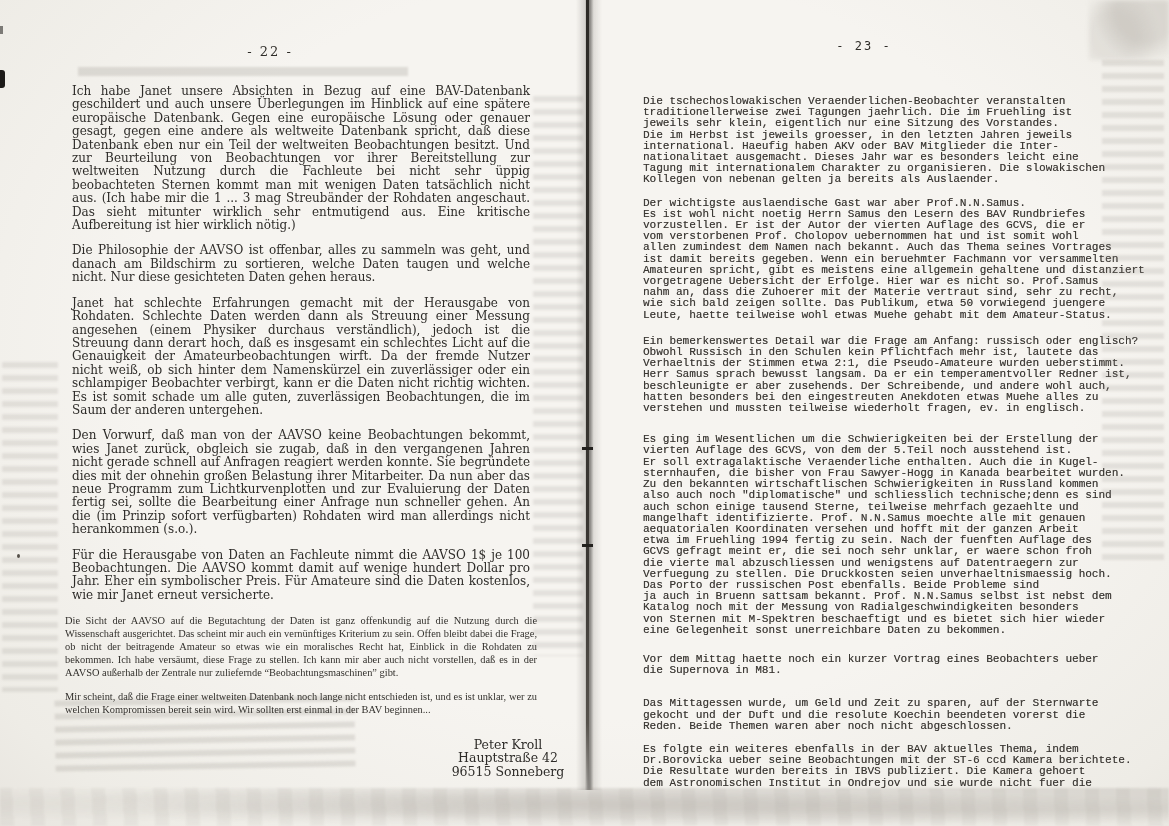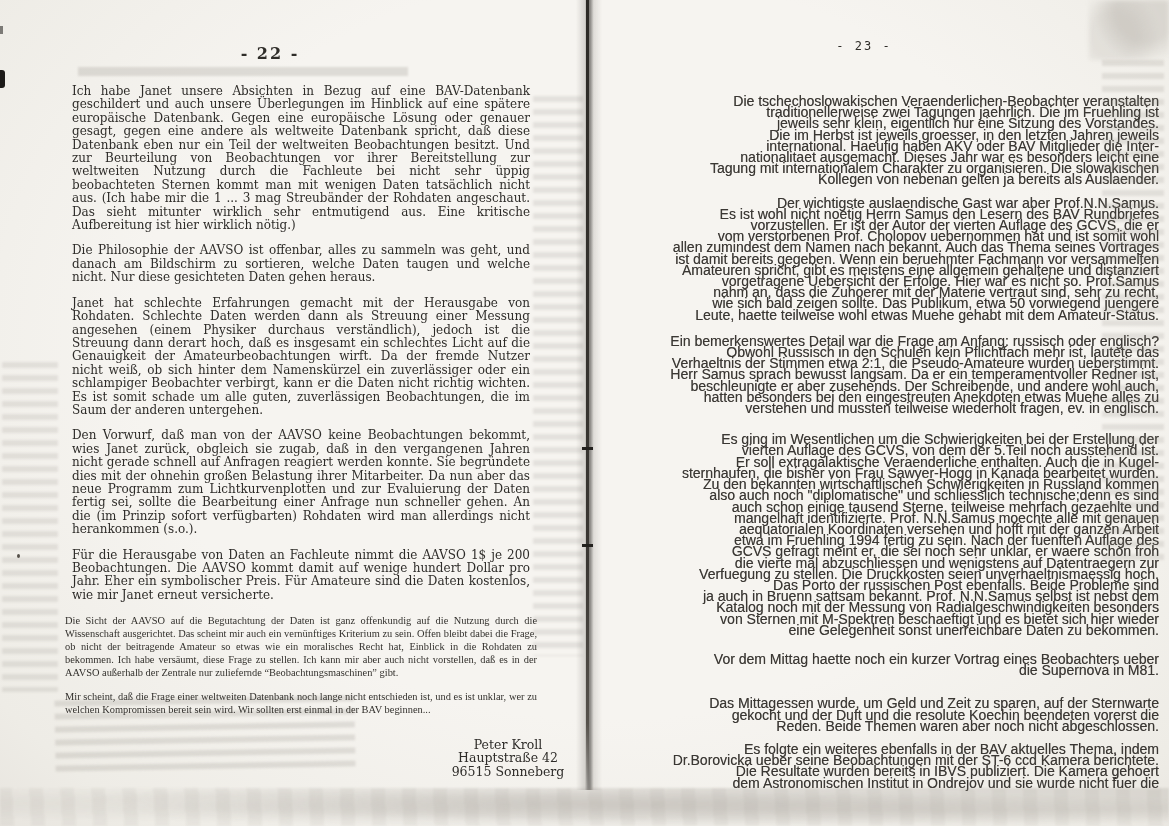--- a/index.html
+++ b/index.html
@@ -11,21 +11,21 @@
   }
   
   .page{position:absolute;top:0;height:826px;}
   .page-left{left:0;width:586px;}
   .page-right{left:596px;width:573px;}
 
   .pagenum{
     position:absolute;text-align:center;color:#2f2d29;
     letter-spacing:2px;
   }
-  .pagenum-left{top:44px;left:210px;width:120px;font-size:16px;font-family:"DejaVu Serif",serif;font-weight:bold;}
+  .pagenum-left{top:44px;left:210px;width:120px;font-size:13px;font-family:"DejaVu Serif",serif;}
   .pagenum-right{top:39px;left:208px;width:120px;font-size:12px;font-family:"DejaVu Sans Mono",monospace;}
 
   
   .left-body{
     position:absolute;top:85px;left:72px;width:458px;
     font-size:12px;line-height:13.4px;color:#2e2c29;
     text-align:justify;
   }
   .left-body p{margin:0 0 12px 0;}
   .footnotes{
@@ -40,24 +40,23 @@
   .signature div{white-space:nowrap;}
 
   
   .right-title{
     position:absolute;top:60px;left:122px;
     font-family:"DejaVu Sans Mono",monospace;font-size:11px;line-height:9px;
     color:#3a3733;white-space:pre;
   }
   .right-body{
     position:absolute;top:96px;left:47px;width:516px;
-    font-family:Liberation Sans, sans-serif;
-    font-size:14px;line-height:11.2px;color:#3a3733;
+    font-family:Liberation Mono, monospace;
+    font-size:11px;line-height:11.2px;color:#3a3733;
     text-shadow:0.2px 0 0 rgba(58,55,51,.55);
-    text-align:right;
   }
   .right-body p{margin:0;white-space:pre-wrap;}
   .right-body p:nth-of-type(1){margin-bottom:12px;}
   .right-body p:nth-of-type(2){margin-bottom:15px;}
   .right-body p:nth-of-type(3){margin-bottom:20px;}
   .right-body p:nth-of-type(4){margin-bottom:18px;}
   .right-body p:nth-of-type(5){margin-bottom:22px;}
   .right-body p:nth-of-type(6){margin-bottom:12px;}
 
   
@@ -121,21 +120,21 @@
   <div class="ghost ghost-heading"></div>
   <div class="ghost ghost-left-margin"></div>
   <div class="ghost ghost-right-margin-l"></div>
   <div class="ghost ghost-bottom-left"></div>
 
   <div class="left-body">
     <p>Ich habe Janet unsere Absichten in Bezug auf eine BAV-Datenbank geschildert und auch unsere Überlegungen im Hinblick auf eine spätere europäische Datenbank. Gegen eine europäische Lösung oder genauer gesagt, gegen eine andere als weltweite Datenbank spricht, daß diese Datenbank eben nur ein Teil der weltweiten Beobachtungen besitzt. Und zur Beurteilung von Beobachtungen vor ihrer Bereitstellung zur weltweiten Nutzung durch die Fachleute bei nicht sehr üppig beobachteten Sternen kommt man mit wenigen Daten tatsächlich nicht aus. (Ich habe mir die 1 ... 3 mag Streubänder der Rohdaten angeschaut. Das sieht mitunter wirklich sehr entmutigend aus. Eine kritische Aufbereitung ist hier wirklich nötig.)</p>
     <p>Die Philosophie der AAVSO ist offenbar, alles zu sammeln was geht, und danach am Bildschirm zu sortieren, welche Daten taugen und welche nicht. Nur diese gesichteten Daten gehen heraus.</p>
     <p>Janet hat schlechte Erfahrungen gemacht mit der Herausgabe von Rohdaten. Schlechte Daten werden dann als Streuung einer Messung angesehen (einem Physiker durchaus verständlich), jedoch ist die Streuung dann derart hoch, daß es insgesamt ein schlechtes Licht auf die Genauigkeit der Amateurbeobachtungen wirft. Da der fremde Nutzer nicht weiß, ob sich hinter dem Namenskürzel ein zuverlässiger oder ein schlampiger Beobachter verbirgt, kann er die Daten nicht richtig wichten. Es ist somit schade um alle guten, zuverlässigen Beobachtungen, die im Saum der anderen untergehen.</p>
     <p>Den Vorwurf, daß man von der AAVSO keine Beobachtungen bekommt, wies Janet zurück, obgleich sie zugab, daß in den vergangenen Jahren nicht gerade schnell auf Anfragen reagiert werden konnte. Sie begründete dies mit der ohnehin großen Belastung ihrer Mitarbeiter. Da nun aber das neue Programm zum Lichtkurvenplotten und zur Evaluierung der Daten fertig sei, sollte die Bearbeitung einer Anfrage nun schneller gehen. An die (im Prinzip sofort verfügbarten) Rohdaten wird man allerdings nicht herankommen (s.o.).</p>
-    <p>Für die Herausgabe von Daten an Fachleute nimmt die AAVSO 1$ je 200 Beobachtungen. Die AAVSO kommt damit auf wenige hundert Dollar pro Jahr. Eher ein symbolischer Preis. Für Amateure sind die Daten kostenlos, wie mir Janet erneut versicherte.</p>
+    <p>Für die Herausgabe von Daten an Fachleute nimmt die AAVSO 1$ je 100 Beobachtungen. Die AAVSO kommt damit auf wenige hundert Dollar pro Jahr. Eher ein symbolischer Preis. Für Amateure sind die Daten kostenlos, wie mir Janet erneut versicherte.</p>
 
     <div class="footnotes">
       <p>Die Sicht der AAVSO auf die Begutachtung der Daten ist ganz offenkundig auf die Nutzung durch die Wissenschaft ausgerichtet. Das scheint mir auch ein vernünftiges Kriterium zu sein. Offen bleibt dabei die Frage, ob nicht der beitragende Amateur so etwas wie ein moralisches Recht hat, Einblick in die Rohdaten zu bekommen. Ich habe versäumt, diese Frage zu stellen. Ich kann mir aber auch nicht vorstellen, daß es in der AAVSO außerhalb der Zentrale nur zuliefernde “Beobachtungsmaschinen” gibt.</p>
       <p>Mir scheint, daß die Frage einer weltweiten Datenbank noch lange nicht entschieden ist, und es ist unklar, wer zu welchen Kompromissen bereit sein wird. Wir sollten erst einmal in der BAV beginnen...</p>
     </div>
 
     <div class="signature">
       <div>Peter Kroll</div>
       <div>Hauptstraße 42</div>
       <div>96515 Sonneberg</div>

